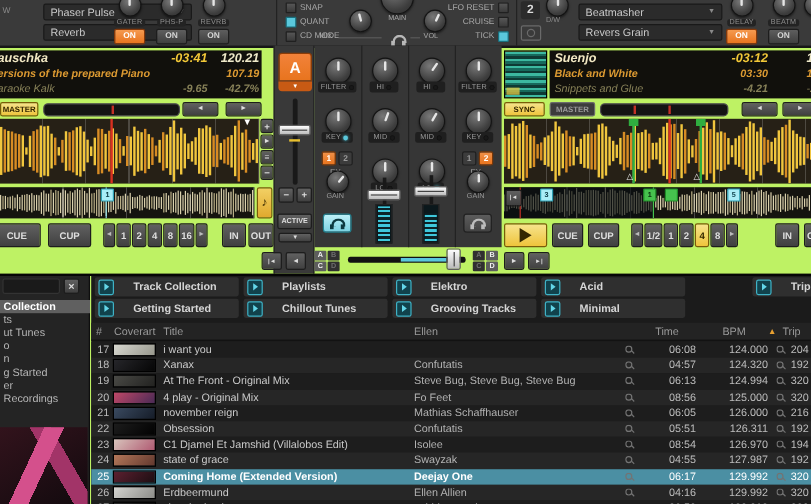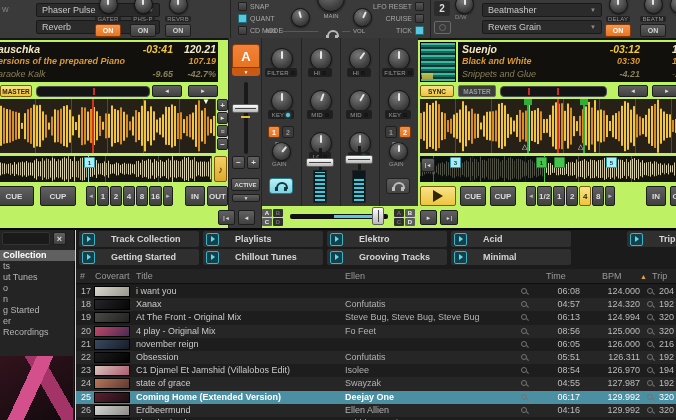--- a/index.html
+++ b/index.html
@@ -1082,20 +1082,21 @@
           <span class="mag m1"></span>
           <span class="c-time">08:56</span>
           <span class="c-bpm">125.000</span>
           <span class="mag m2"></span>
           <span class="c-bit">320</span>
         </div>
         <div class="trow">
           <span class="c-num">21</span>
           <span class="c-cover" style="background: linear-gradient(135deg, rgb(58, 74, 96), rgb(21, 28, 40));"></span>
           <span class="c-title">november reign</span>
+          <span class="c-artist">Mathias Schaffhauser</span>
           <span class="mag m1"></span>
           <span class="c-time">06:05</span>
           <span class="c-bpm">126.000</span>
           <span class="mag m2"></span>
           <span class="c-bit">216</span>
         </div>
         <div class="trow">
           <span class="c-num">22</span>
           <span class="c-cover" style="background: linear-gradient(135deg, rgb(28, 28, 28), rgb(2, 2, 2));"></span>
           <span class="c-title">Obsession</span>

